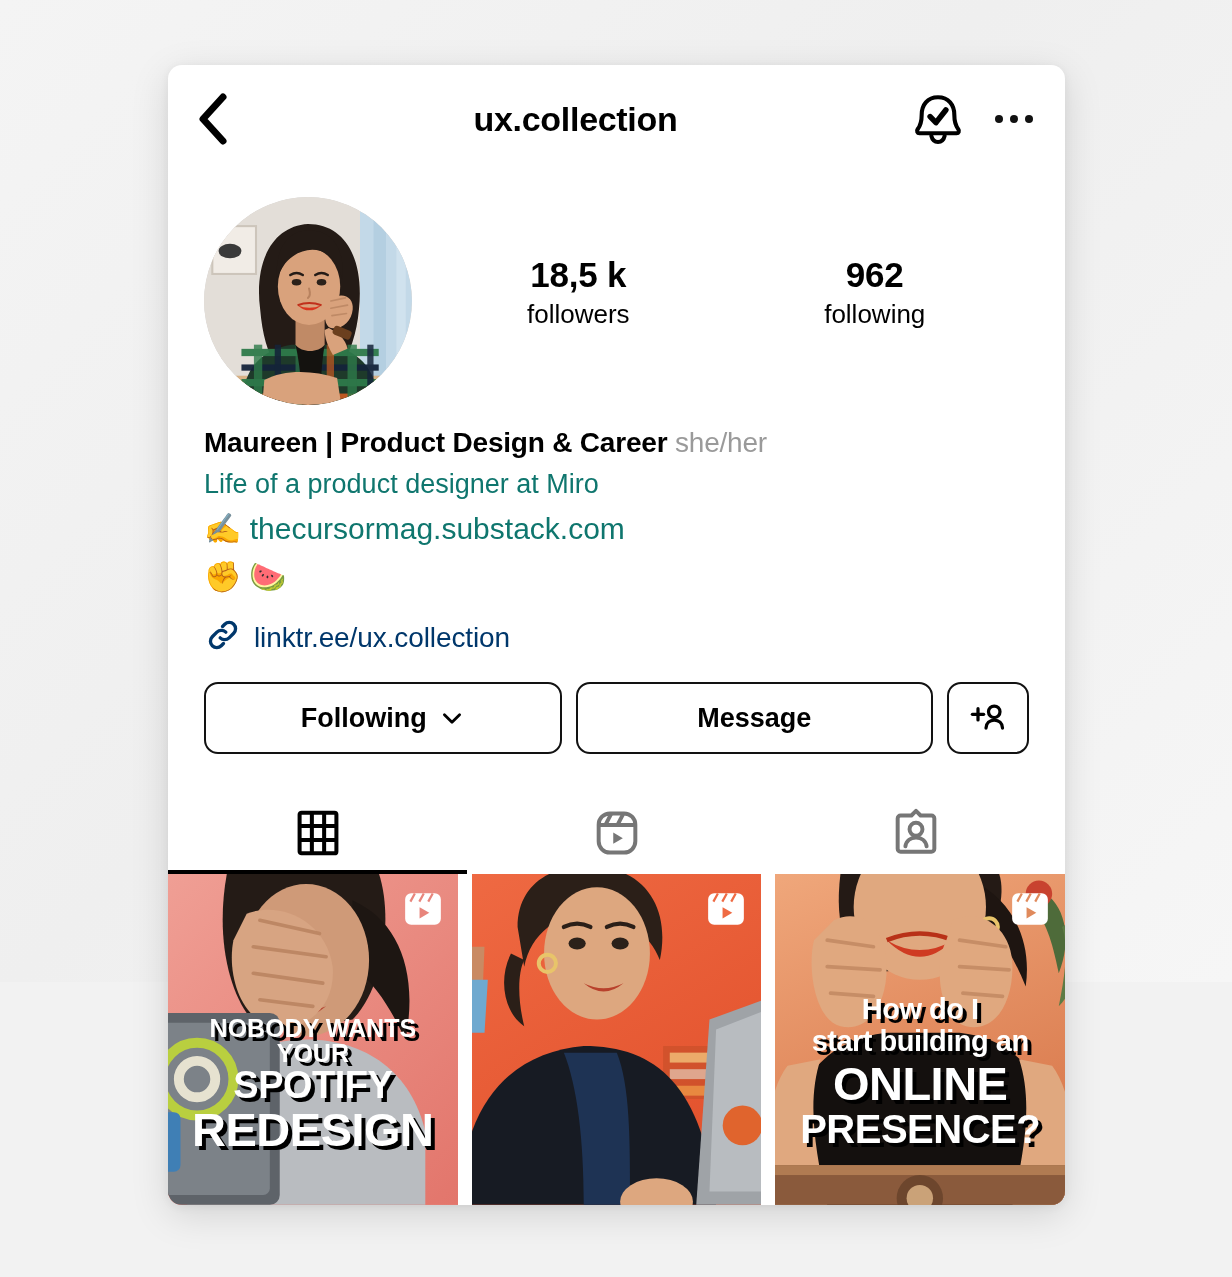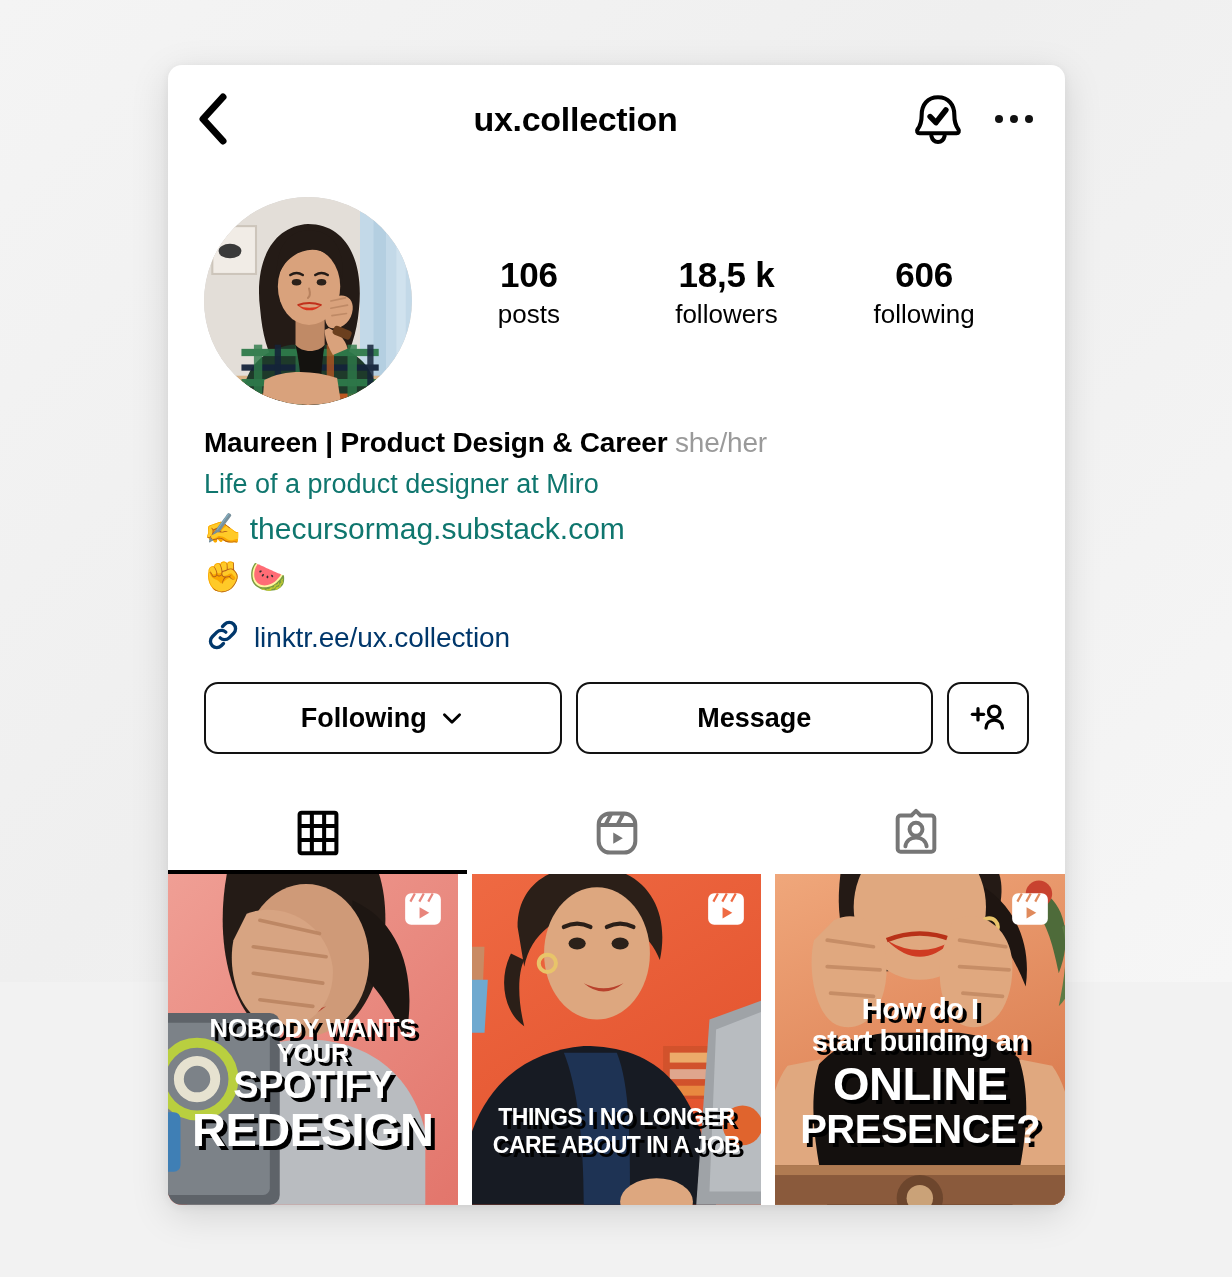--- a/index.html
+++ b/index.html
@@ -315,29 +315,25 @@
             <path d="M120 126 C128 130 136 136 138 146 L124 152 C118 142 116 134 116 128 Z" fill="#d9a27c"></path>
             <rect x="124" y="126" width="18" height="9" rx="3" transform="rotate(22 133 130)" fill="#6b3f1e"></rect>
 
             <path d="M58 176 C76 166 104 166 128 174 L132 200 L56 200 Z" fill="#d9a27c"></path>
           </g>
         </svg>
       </div>
 
       <div class="stats">
         <div class="stat">
-          <div class="num">106</div>
-          <div class="lbl">posts</div>
-        </div>
-        <div class="stat">
           <div class="num">18,5 k</div>
           <div class="lbl">followers</div>
         </div>
         <div class="stat">
-          <div class="num">606</div>
+          <div class="num">962</div>
           <div class="lbl">following</div>
         </div>
       </div>
     </div>
 
     <div class="bio">
       <div class="bio-name">
         <span>Maureen | Product Design &amp; Career</span>
         <span class="pronouns">she/her</span>
       </div>
@@ -493,24 +489,20 @@
 
           <ellipse cx="62" cy="99" rx="11" ry="7" fill="#dda77f"></ellipse>
         </svg>
 
         <svg class="reel-badge" viewBox="0 0 32 32">
           <path d="M7 4 h18 a4.6 4.6 0 0 1 4.6 4.6 v14.8 A4.6 4.6 0 0 1 25 28 H7 a4.6 4.6 0 0 1 -4.6 -4.6 V8.6 A4.6 4.6 0 0 1 7 4 Z" fill="#fff"></path>
           <path d="M9.8 4.2 L6.4 10.4 M16.6 4.2 L13.2 10.4 M23.4 4.2 L20 10.4" stroke="#ef6a43" stroke-width="1.7"></path>
           <path d="M13.4 14.6 l7.4 4.3 l-7.4 4.3 Z" fill="#ef6a43"></path>
         </svg>
 
-        <div class="caption cap2">
-          <div class="l1">THINGS I NO LONGER</div>
-          <div class="l2">CARE ABOUT IN A JOB</div>
-        </div>
       </div>
 
       <div class="cell">
         <svg class="thumb" viewBox="0 0 100 100" preserveAspectRatio="xMidYMid slice">
           <defs>
             <linearGradient id="g3" x1="0" y1="0" x2="0.4" y2="1">
               <stop offset="0" stop-color="#f0a87c"></stop>
                 <stop offset="1" stop-color="#d9794c"></stop>
             </linearGradient>
           </defs>

